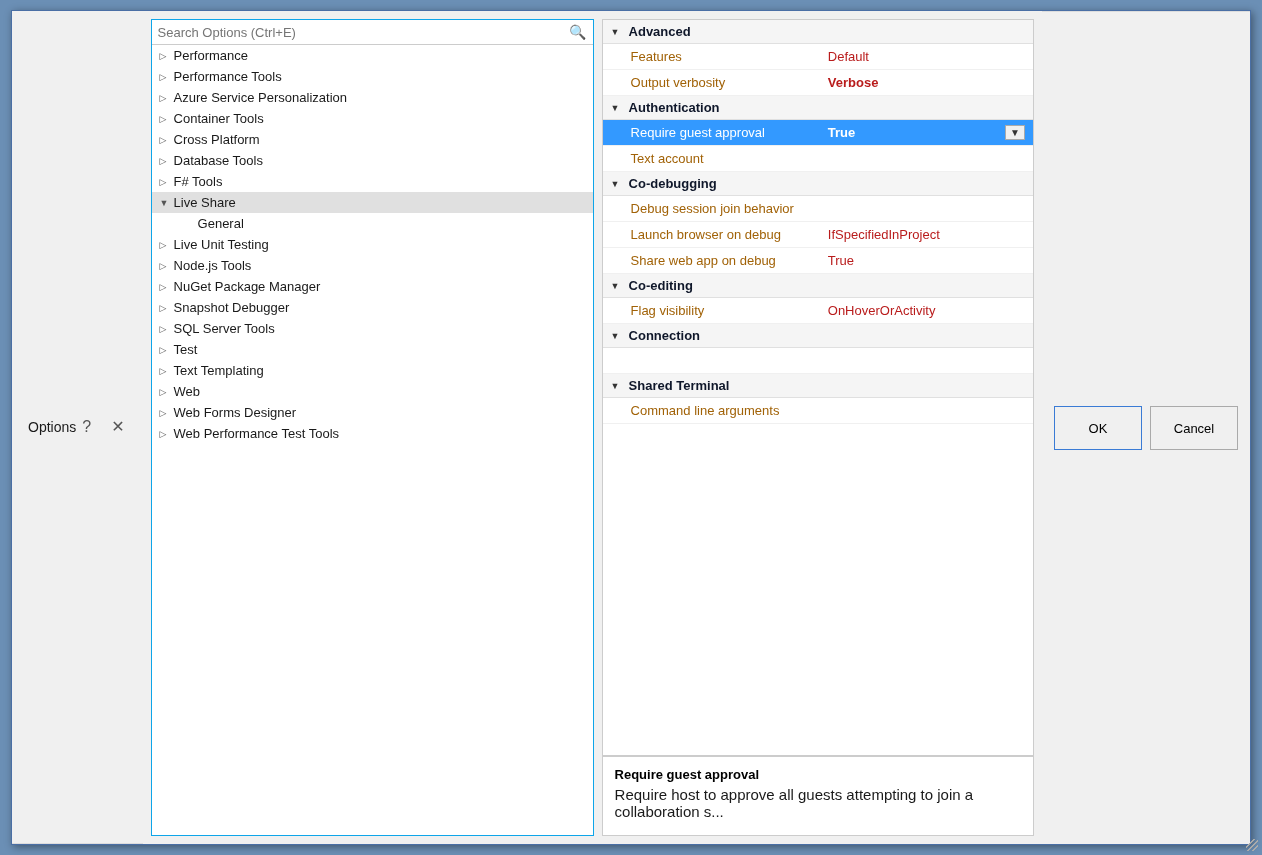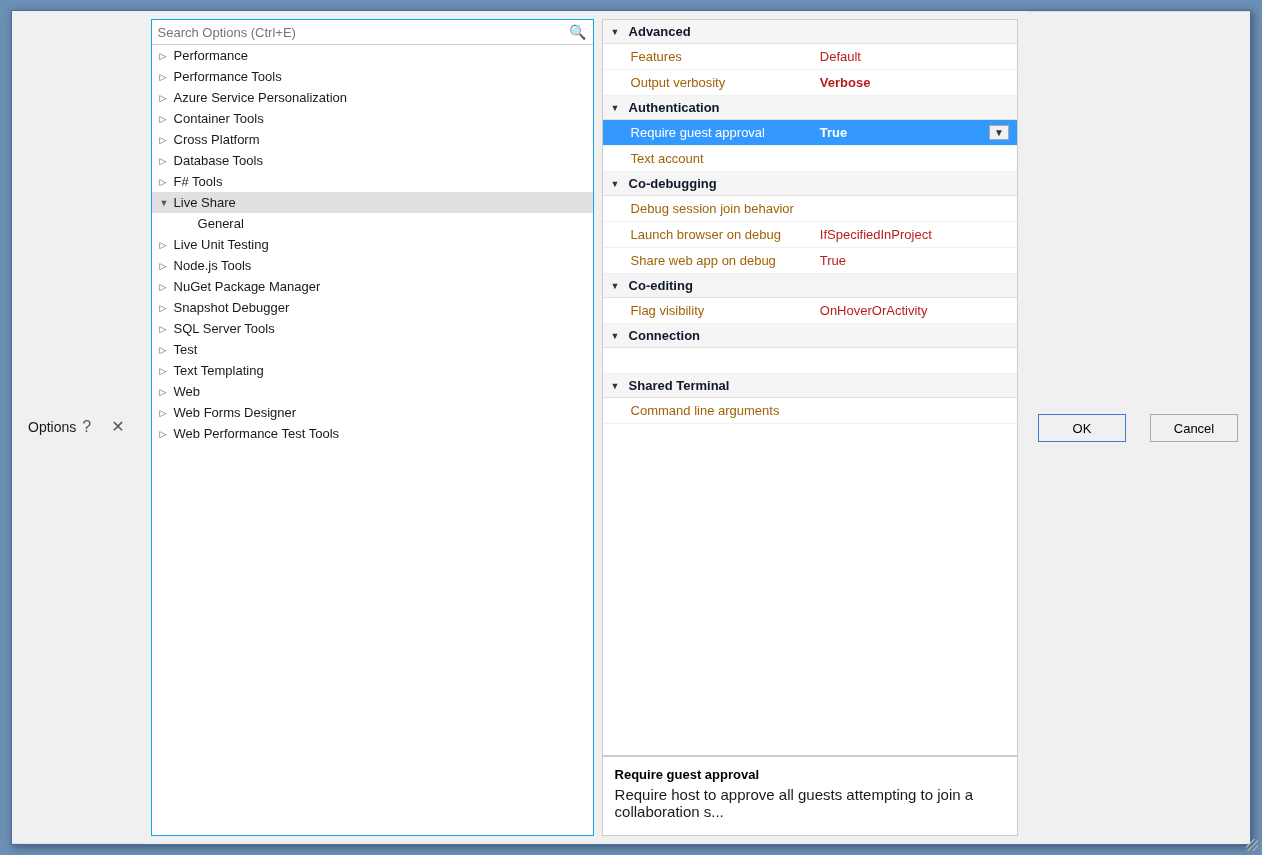--- a/index.html
+++ b/index.html
@@ -209,32 +209,31 @@
       justify-content: flex-end;
       align-items: center;
       padding: 8px 12px;
       gap: 8px;
       background: #f0f0f0;
       border-top: 1px solid #ddd;
       flex-shrink: 0;
     }
     .footer-btn {
       width: 88px;
-      height: 28px;
+      height: 44px;
       font-size: 13px;
       cursor: pointer;
       background: #f0f0f0;
     }
     .footer-btn.ok-btn {
       border: 1.5px solid #3a7bd5;
       background: #f0f0f0;
     }
     .footer-btn.cancel-btn {
       border: 1px solid #aaa;
-      margin-left: 16px;
     }
     
     .settings-area::-webkit-scrollbar { width: 12px; }
     .settings-area::-webkit-scrollbar-track { background: #f0f0f0; }
     .settings-area::-webkit-scrollbar-thumb { background: #c0c0c0; border: 2px solid #f0f0f0; }
     .tree-container::-webkit-scrollbar { width: 12px; }
     .tree-container::-webkit-scrollbar-track { background: #f0f0f0; }
     .tree-container::-webkit-scrollbar-thumb { background: #c0c0c0; }
     .resize-grip {
       position: absolute;

